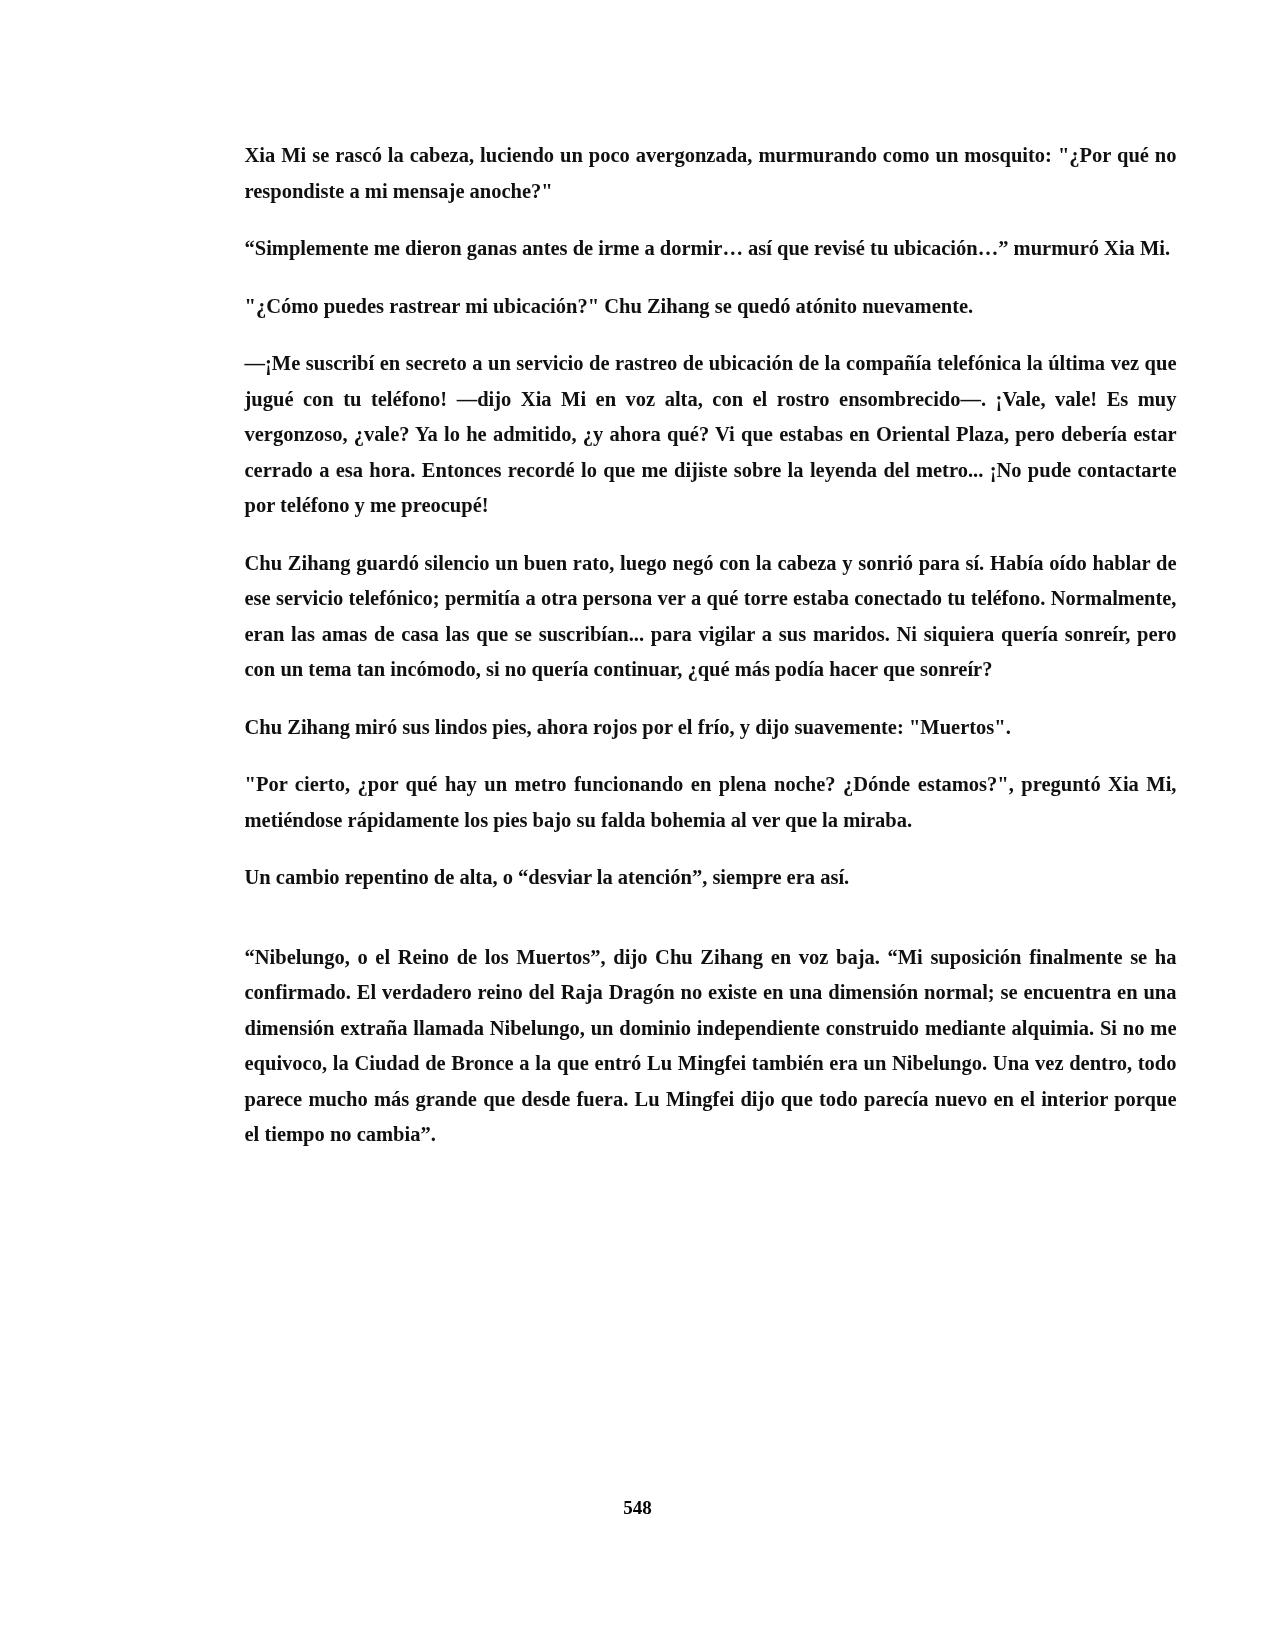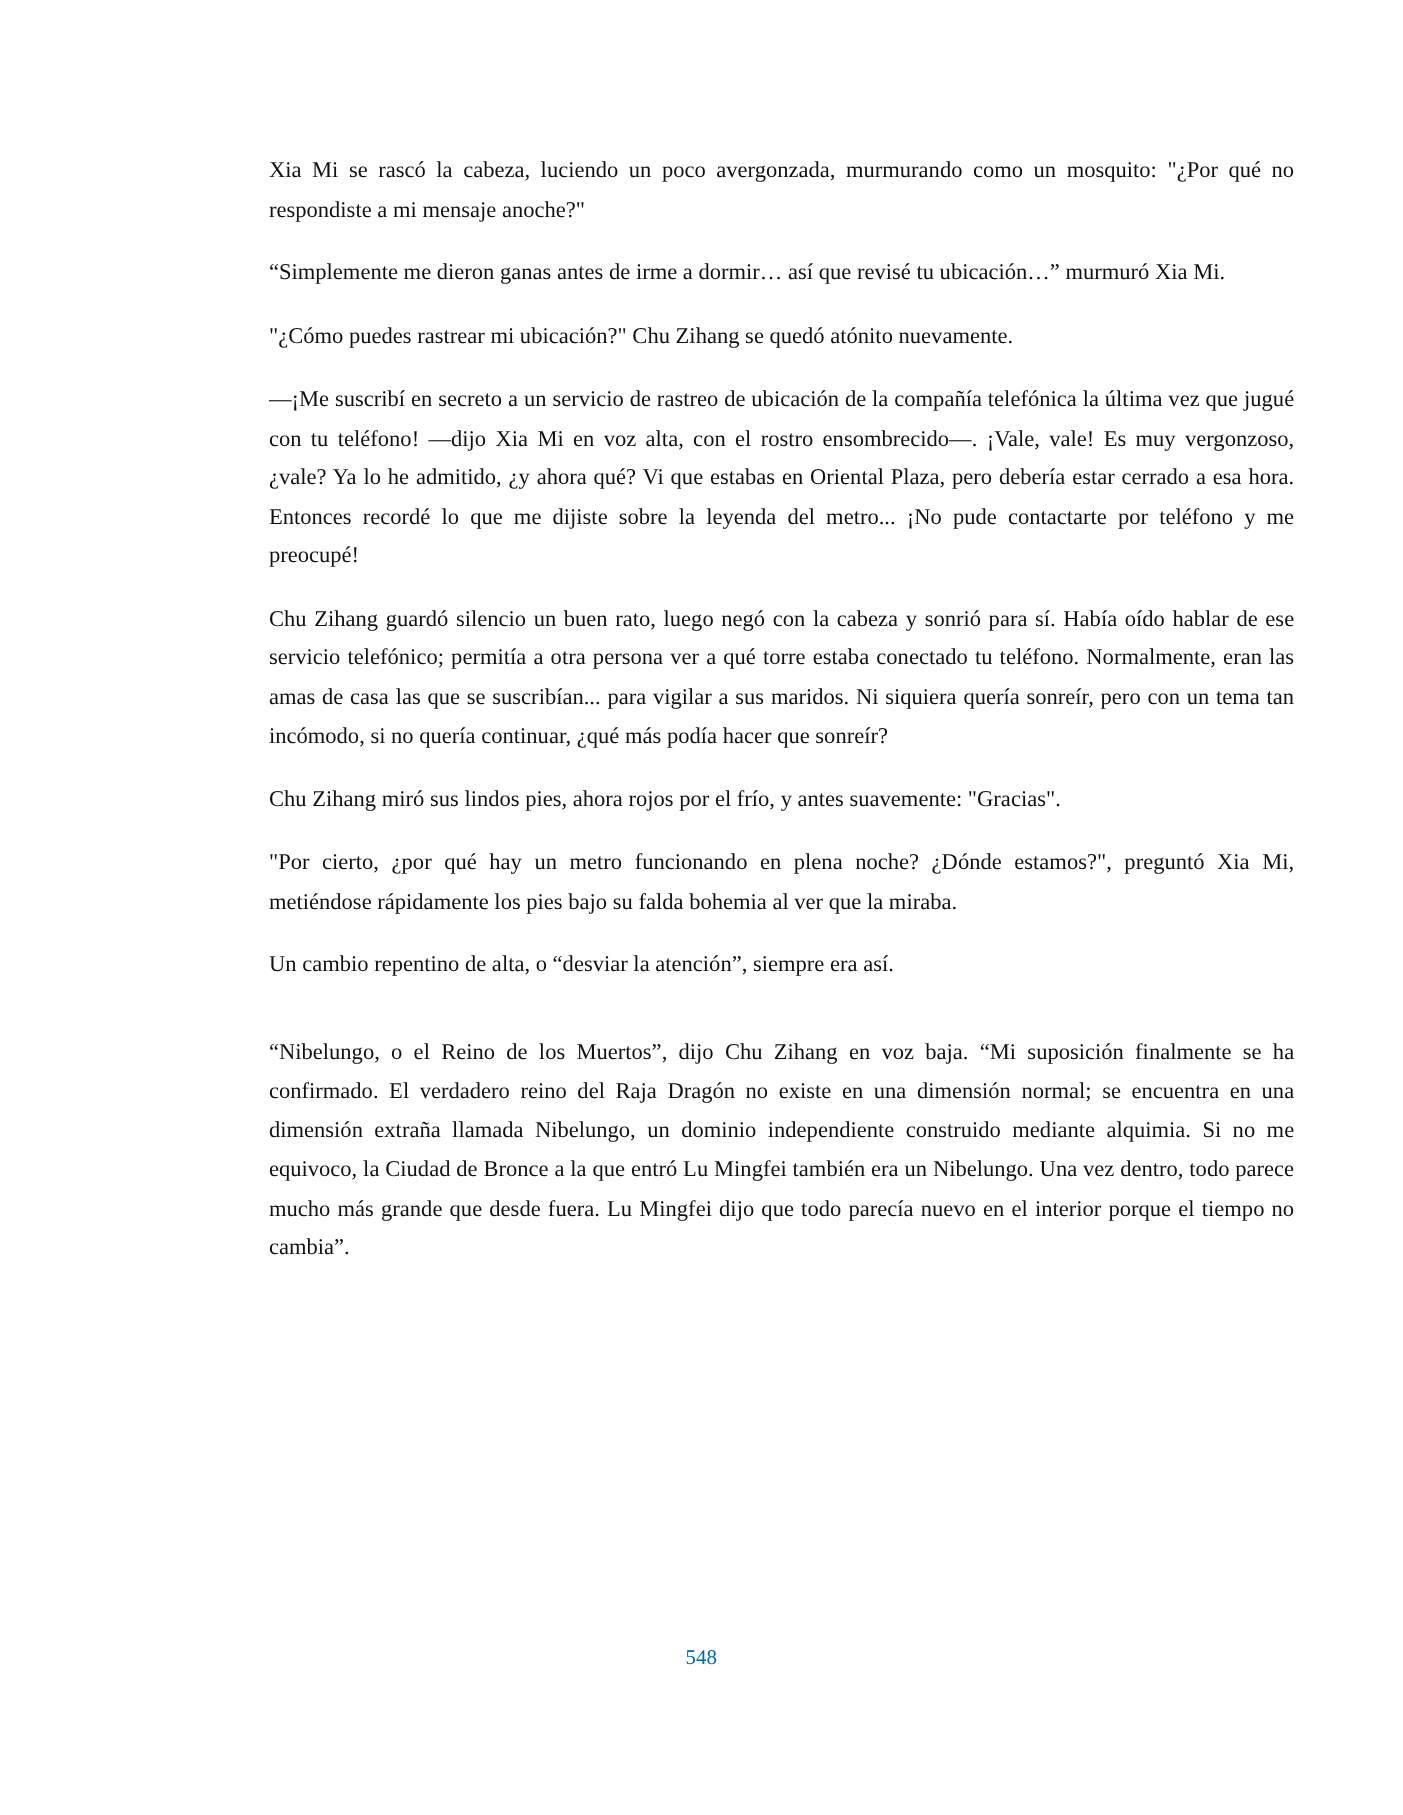--- a/index.html
+++ b/index.html
@@ -9,20 +9,21 @@
   }
   .page {
     position: relative;
     width: 1072px;
     height: 1650px;
     margin: 0 auto;
     background: #ffffff;
     box-sizing: border-box;
     font-family: "Liberation Serif", "DejaVu Serif", serif;
     color: #000000;
+    font-weight: bold;
   }
   .content {
     position: absolute;
     left: 143px;
     top: 138px;
     width: 932px;
   }
   .para {
     font-size: 20.5px;
     line-height: 35.5px;
@@ -37,36 +38,36 @@
     margin-top: 44px;
   }
   .page-number {
     position: absolute;
     left: 0;
     right: 0;
     top: 1496px;
     text-align: center;
     font-size: 19px;
     line-height: 24px;
-    color: #0369a1;
+    color: #000000;
     font-family: "Liberation Serif", "DejaVu Serif", serif;
   }
 </style>
 </head>
 <body>
 
 <div class="page">
 
   <div class="content">
     <p class="para">Xia Mi se rascó la cabeza, luciendo un poco avergonzada, murmurando como un mosquito: "¿Por qué no respondiste a mi mensaje anoche?"</p>
     <p class="para">“Simplemente me dieron ganas antes de irme a dormir… así que revisé tu ubicación…” murmuró Xia Mi.</p>
     <p class="para">"¿Cómo puedes rastrear mi ubicación?" Chu Zihang se quedó atónito nuevamente.</p>
     <p class="para">—¡Me suscribí en secreto a un servicio de rastreo de ubicación de la compañía telefónica la última vez que jugué con tu teléfono! —dijo Xia Mi en voz alta, con el rostro ensombrecido—. ¡Vale, vale! Es muy vergonzoso, ¿vale? Ya lo he admitido, ¿y ahora qué? Vi que estabas en Oriental Plaza, pero debería estar cerrado a esa hora. Entonces recordé lo que me dijiste sobre la leyenda del metro... ¡No pude contactarte por teléfono y me preocupé!</p>
     <p class="para">Chu Zihang guardó silencio un buen rato, luego negó con la cabeza y sonrió para sí. Había oído hablar de ese servicio telefónico; permitía a otra persona ver a qué torre estaba conectado tu teléfono. Normalmente, eran las amas de casa las que se suscribían... para vigilar a sus maridos. Ni siquiera quería sonreír, pero con un tema tan incómodo, si no quería continuar, ¿qué más podía hacer que sonreír?</p>
-    <p class="para">Chu Zihang miró sus lindos pies, ahora rojos por el frío, y antes suavemente: "Gracias".</p>
+    <p class="para">Chu Zihang miró sus lindos pies, ahora rojos por el frío, y dijo suavemente: "Muertos".</p>
     <p class="para">"Por cierto, ¿por qué hay un metro funcionando en plena noche? ¿Dónde estamos?", preguntó Xia Mi, metiéndose rápidamente los pies bajo su falda bohemia al ver que la miraba.</p>
     <p class="para">Un cambio repentino de alta, o “desviar la atención”, siempre era así.</p>
     <p class="para">“Nibelungo, o el Reino de los Muertos”, dijo Chu Zihang en voz baja. “Mi suposición finalmente se ha confirmado. El verdadero reino del Raja Dragón no existe en una dimensión normal; se encuentra en una dimensión extraña llamada Nibelungo, un dominio independiente construido mediante alquimia. Si no me equivoco, la Ciudad de Bronce a la que entró Lu Mingfei también era un Nibelungo. Una vez dentro, todo parece mucho más grande que desde fuera. Lu Mingfei dijo que todo parecía nuevo en el interior porque el tiempo no cambia”.</p>
   </div>
 
   <div class="page-number">548</div>
 
 </div>
 
 </body></html>

